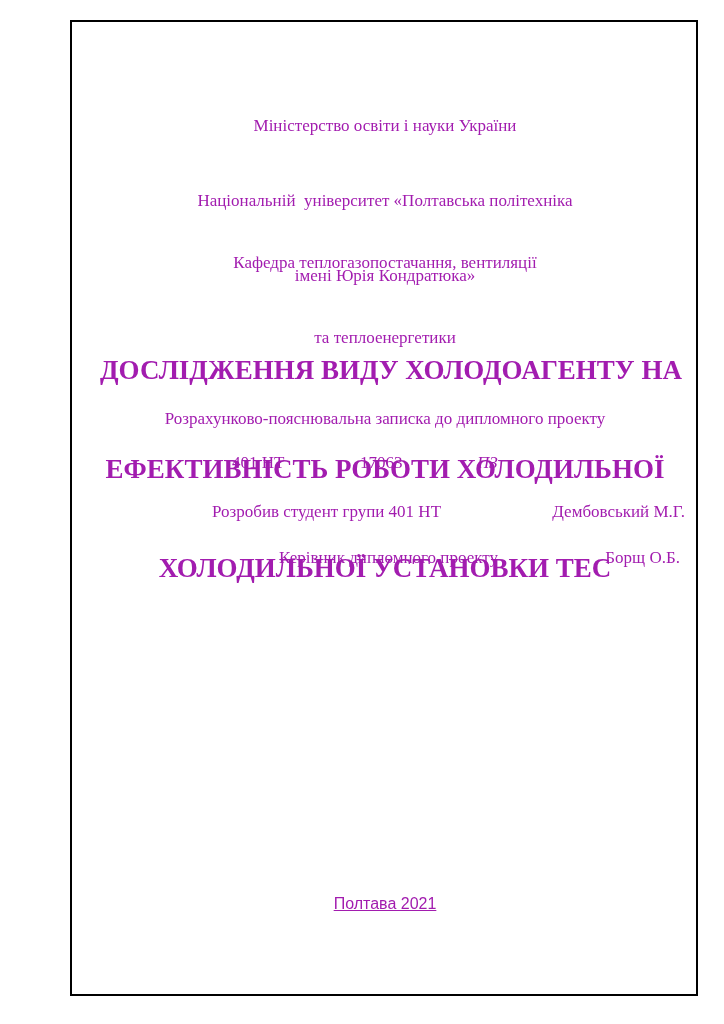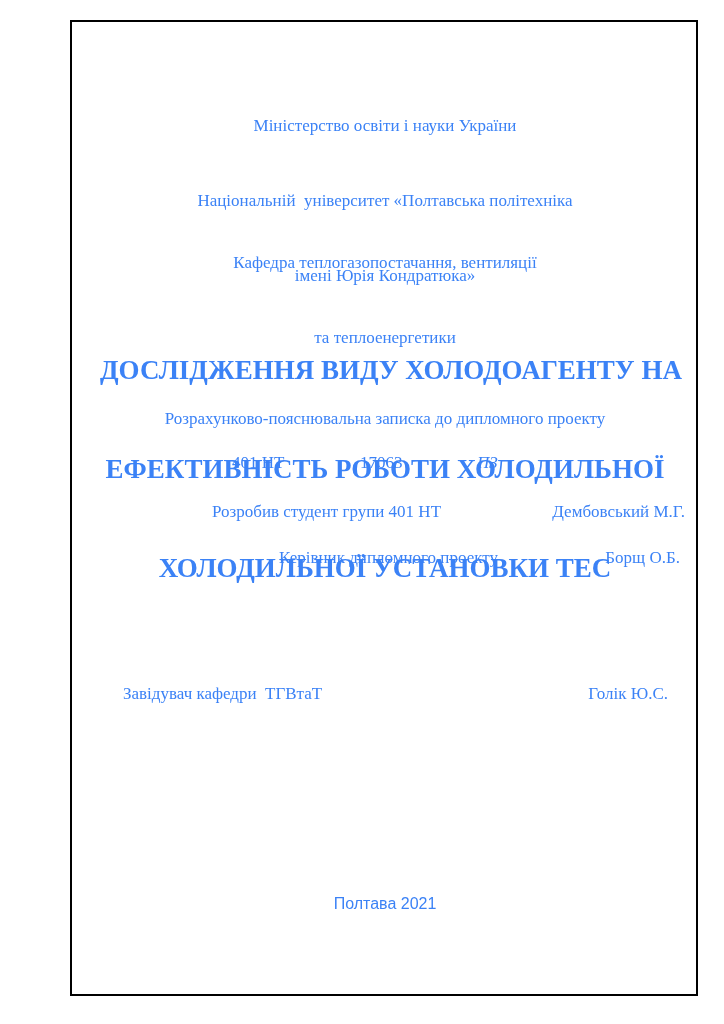--- a/index.html
+++ b/index.html
@@ -7,21 +7,21 @@
     padding: 0;
     background: #ffffff;
   }
   .page {
     position: relative;
     width: 721px;
     height: 1024px;
     background: #ffffff;
     overflow: hidden;
     font-family: "Liberation Serif", "DejaVu Serif", serif;
-    color: #3b82f6;
+    color: #a21caf;
   }
   .frame {
     position: absolute;
     left: 70px;
     top: 20px;
     width: 628px;
     height: 976px;
     border: 2px solid #000000;
     box-sizing: border-box;
   }
@@ -80,20 +80,21 @@
   .head-name        { right: 56px; }
   .footer-block {
     position: absolute;
     top: 891px;
     left: 113px;
     width: 544px;
     text-align: center;
     font-family: "Liberation Sans", "DejaVu Sans", sans-serif;
     font-size: 16px;
     line-height: 25px;
+    text-decoration: underline;
   }
 </style>
 </head>
 <body>
 
 <div class="page">
   <div class="frame"></div>
 
   <div class="block header-block">
     <div>Міністерство освіти і науки України</div>
@@ -124,19 +125,15 @@
     <span class="developer-label">Розробив студент групи 401 НТ</span>
     <span class="developer-name">Дембовський М.Г.</span>
   </div>
 
   <div class="sig-row row-supervisor">
     <span class="supervisor-label">Керівник дипломного проекту</span>
     <span class="supervisor-name">Борщ О.Б.</span>
   </div>
 
 
-  <div class="sig-row row-head">
-    <span class="head-label">Завідувач кафедри  ТГВтаТ</span>
-    <span class="head-name">Голік Ю.С.</span>
-  </div>
 
   <div class="footer-block">Полтава 2021</div>
 </div>
 
 </body></html>

